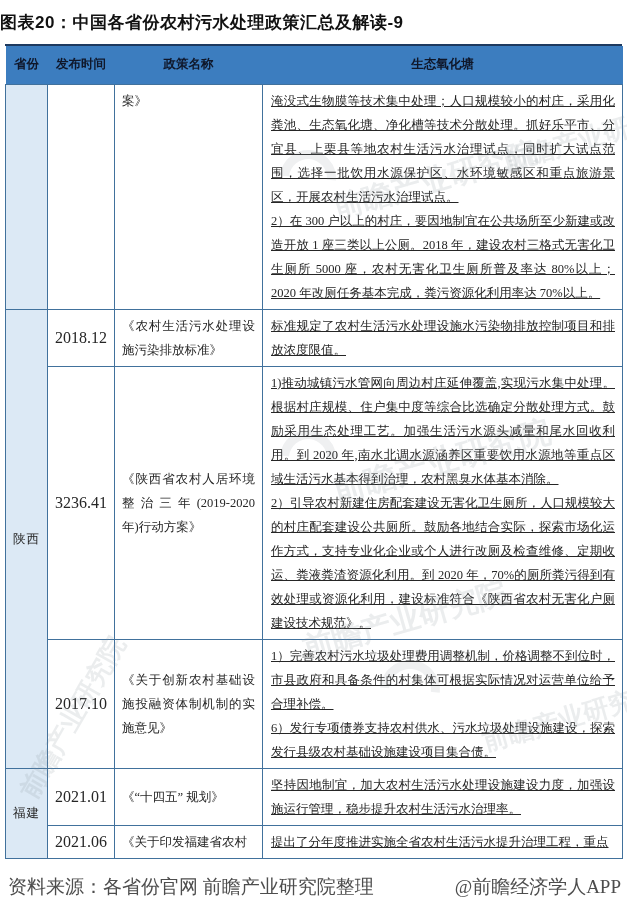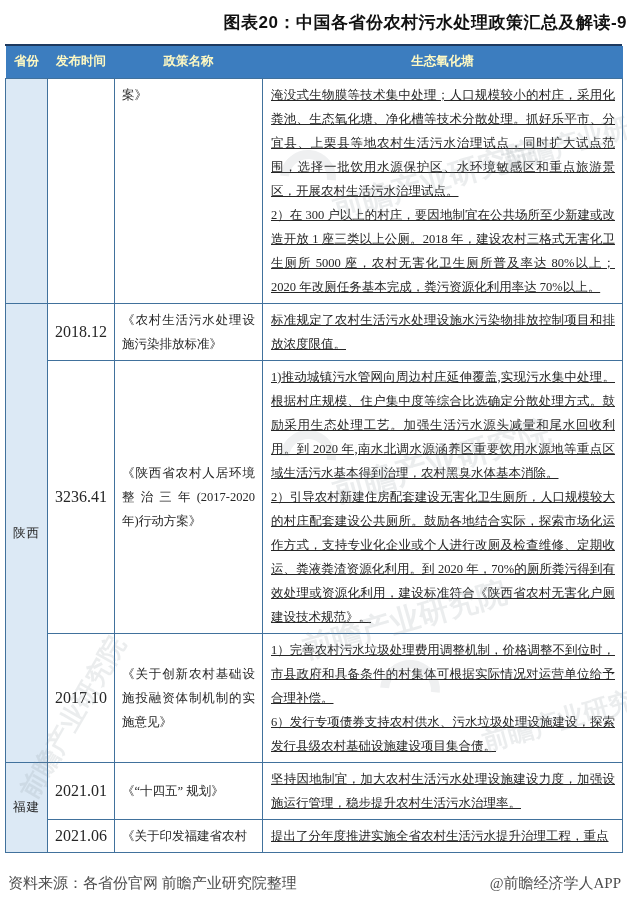--- a/index.html
+++ b/index.html
@@ -1,44 +1,44 @@
 <!DOCTYPE html>
 <html><head>
 <meta charset="utf-8">
 <style>
   * { margin:0; padding:0; box-sizing:border-box; }
   html,body { width:627px; height:908px; background:#ffffff; overflow:hidden;
     font-family:"Liberation Serif","DejaVu Serif",serif; color:#262626; position:relative; }
   .page { position:relative; width:627px; height:908px; }
 
-  .page-title { text-align:right; padding-top:11px; font-size:17px; font-weight:bold;
+  .page-title { text-align:left; padding-top:11px; font-size:17px; font-weight:bold;
     color:#111; font-family:"Liberation Sans","DejaVu Sans",sans-serif; letter-spacing:0.5px; }
 
   .tbl-wrap { position:absolute; left:5px; top:44px; width:617px; }
   .hdr-topline { height:2px; background:#1E3A5F; width:100%; }
   table { border-collapse:collapse; table-layout:fixed; width:617px; }
   col.c-prov { width:42px; } col.c-date { width:67px; }
   col.c-policy { width:148px; } col.c-content { width:360px; }
 
-  thead th { background:#3C7DBF; color:#fef9c3; font-size:12.5px; font-weight:bold;
-    height:32px; text-align:center; vertical-align:middle; border:none;
+  thead th { background:#3C7DBF; color:#0f172a; font-size:12.5px; font-weight:bold;
+    height:38px; text-align:center; vertical-align:middle; border:none;
     font-family:"Liberation Serif","DejaVu Serif",serif; }
 
   tbody td { border:1px solid #41719C; font-size:12.5px; line-height:24px;
     vertical-align:middle; background:#fff; }
   td.province-cell { background:#DCE9F5; text-align:left; padding-left:7px;
     letter-spacing:1px;margin-top:16px; }
   td.date-cell { text-align:center; font-size:16px; }
   td.policy-cell { padding:4px 7px; text-align:justify; }
   td.policy-cell.top-align { vertical-align:top; }
   td.content-cell { padding:4px 7px 4px 8px; text-align:justify; vertical-align:top; }
   td.content-cell .para { text-align:justify;text-decoration:underline; }
 
   .footer { position:absolute; left:0; top:874px; width:627px; display:flex;
-    justify-content:space-between; padding:0 6px 0 8px; font-size:15px; color:#4D4D4D; }
+    justify-content:space-between; padding:0 6px 0 8px; font-size:19px; color:#4D4D4D; }
 
   
   .wm { position:absolute; color:rgba(130,140,150,0.16); white-space:nowrap;
     font-family:"Liberation Sans","DejaVu Sans",sans-serif; font-weight:bold;
     pointer-events:none; z-index:5; }
   .wm-swoosh { position:absolute; border:9px solid rgba(130,140,150,0.13);
     border-left-color:transparent; border-bottom-color:transparent; border-radius:50%;
     transform:rotate(-40deg); pointer-events:none; z-index:5; }
 </style>
 </head>
@@ -88,21 +88,21 @@
           <tr>
             <td class="province-cell" rowspan="3">陕西</td>
             <td class="date-cell">2018.12</td>
             <td class="policy-cell">《农村生活污水处理设施污染排放标准》</td>
             <td class="content-cell">
               <div class="para">标准规定了农村生活污水处理设施水污染物排放控制项目和排放浓度限值。</div>
             </td>
           </tr>
           <tr>
             <td class="date-cell">3236.41</td>
-            <td class="policy-cell">《陕西省农村人居环境整 治 三 年 (2017-2020年)行动方案》</td>
+            <td class="policy-cell">《陕西省农村人居环境整 治 三 年 (2019-2020年)行动方案》</td>
             <td class="content-cell">
               <div class="para">1)推动城镇污水管网向周边村庄延伸覆盖,实现污水集中处理。根据村庄规模、住户集中度等综合比选确定分散处理方式。鼓励采用生态处理工艺。加强生活污水源头减量和尾水回收利用。到 2020 年,南水北调水源涵养区重要饮用水源地等重点区域生活污水基本得到治理，农村黑臭水体基本消除。</div>
               <div class="para">2）引导农村新建住房配套建设无害化卫生厕所，人口规模较大的村庄配套建设公共厕所。鼓励各地结合实际，探索市场化运作方式，支持专业化企业或个人进行改厕及检查维修、定期收运、粪液粪渣资源化利用。到 2020 年，70%的厕所粪污得到有效处理或资源化利用，建设标准符合《陕西省农村无害化户厕建设技术规范》。</div>
             </td>
           </tr>
           <tr>
             <td class="date-cell">2017.10</td>
             <td class="policy-cell">《关于创新农村基础设施投融资体制机制的实施意见》</td>
             <td class="content-cell">
               <div class="para">1）完善农村污水垃圾处理费用调整机制，价格调整不到位时，市县政府和具备条件的村集体可根据实际情况对运营单位给予合理补偿。</div>

